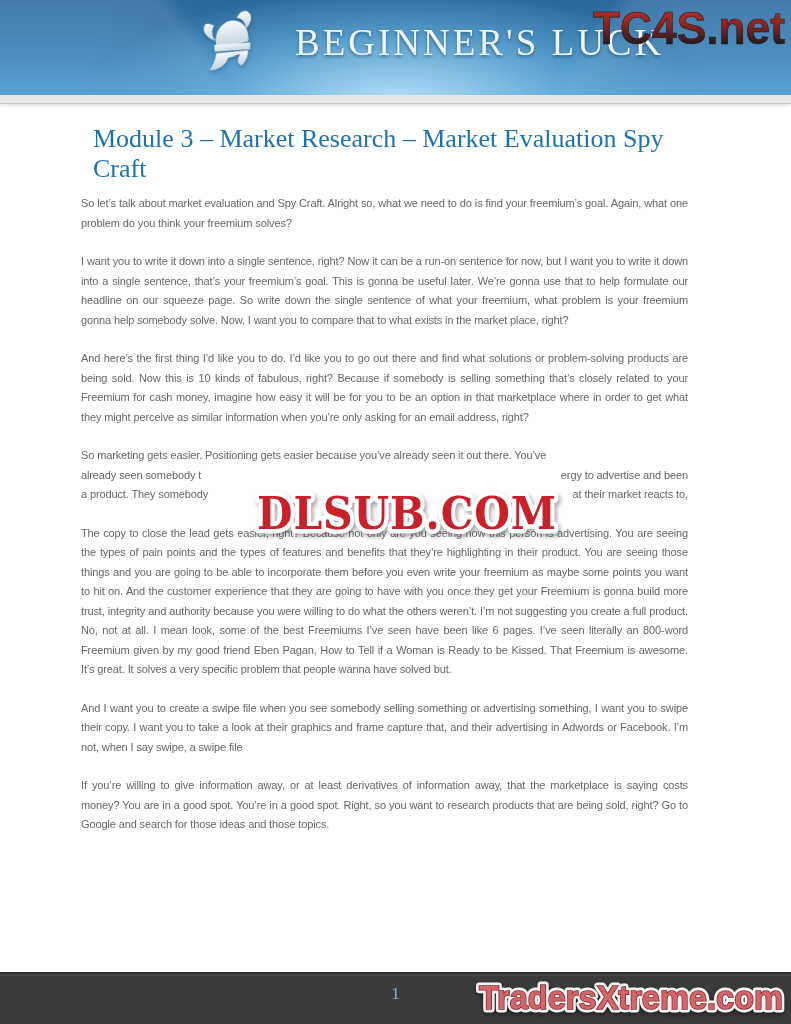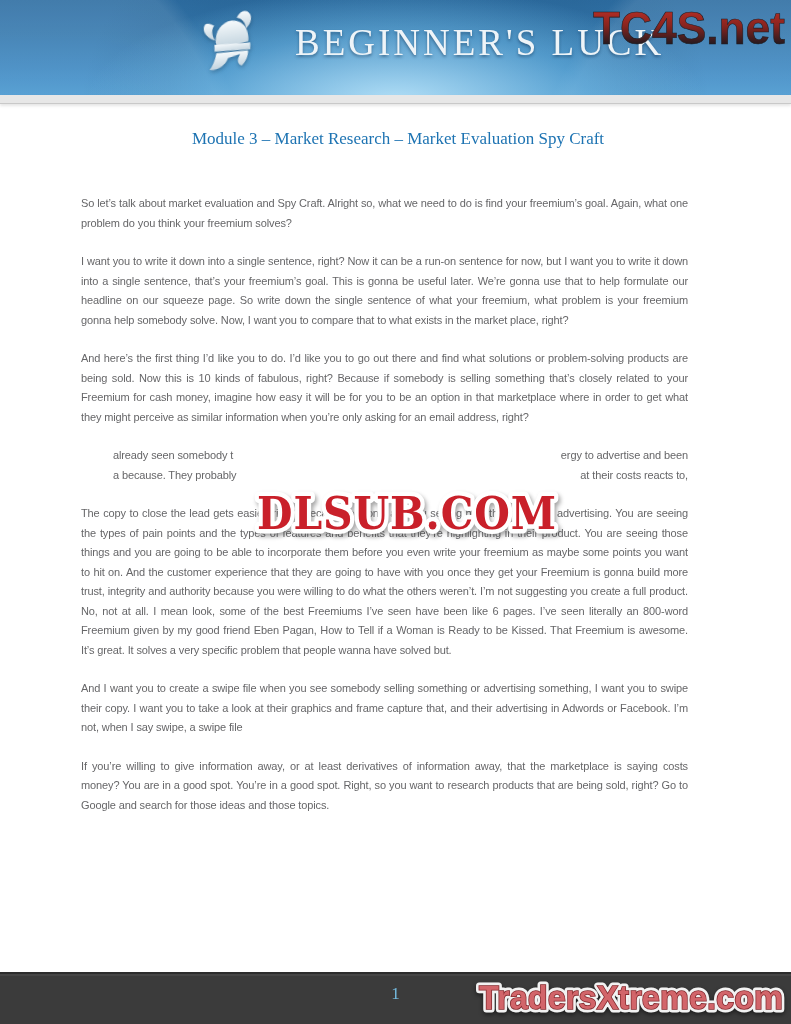--- a/index.html
+++ b/index.html
@@ -27,30 +27,30 @@
 
   .tc4s { position:absolute; right:2px; top:0; width:200px; height:58px; }
 
   
   .divider { position:absolute; left:0; top:95px; width:791px; height:9px;
              background:#e7e7e7; border-bottom:1px solid #c9c9c9;
              box-shadow:0 2px 3px rgba(0,0,0,0.10); }
 
   
   .titleblock { position:absolute; left:93px; top:124px; width:610px; }
-  .title { font-family:"Liberation Serif", serif; font-size:17px; line-height:30px;
-           color:#1d73b2;text-align:center; }
+  .title { font-family:"Liberation Serif", serif; font-size:26px; line-height:30px;
+           color:#1d73b2; }
   .subtitle { font-family:"Liberation Serif", serif; font-size:19px; line-height:24px;
               color:#4d7ba6; margin-top:3px; }
 
   .bodytext { position:absolute; left:81px; top:194px; width:607px;
               font-size:11px; letter-spacing:-0.12px; line-height:19.5px;
               color:#666668; text-align:justify; }
   .bodytext p { margin-bottom:19px; }
-  .splitline { display:flex; justify-content:space-between;margin-left:32px; }
+  .splitline { display:flex; justify-content:space-between; }
 
   
   .dlsub { position:absolute; left:248px; top:480px; width:318px; height:66px; }
   .tradersx { position:absolute; right:2px; bottom:4px; width:316px; height:46px; }
 
   
   .footer { position:absolute; left:0; top:972px; width:791px; height:52px;
             background:#3b3b3b; border-top:2px solid #2c2c2c;
             box-shadow:inset 0 2px 0 rgba(255,255,255,0.05); }
   .pagenum { position:absolute; left:0; right:0; top:10px; text-align:center;
@@ -95,27 +95,28 @@
 
   <div class="titleblock">
     <div class="title">Module 3 – Market Research – Market Evaluation Spy Craft</div>
   </div>
 
   <div class="bodytext">
     <p>So let’s talk about market evaluation and Spy Craft. Alright so, what we need to do is find your freemium’s goal. Again, what one problem do you think your freemium solves?</p>
     <p>I want you to write it down into a single sentence, right? Now it can be a run-on sentence for now, but I want you to write it down into a single sentence, that’s your freemium’s goal. This is gonna be useful later. We’re gonna use that to help formulate our headline on our squeeze page. So write down the single sentence of what your freemium, what problem is your freemium gonna help somebody solve. Now, I want you to compare that to what exists in the market place, right?</p>
     <p>And here’s the first thing I’d like you to do. I’d like you to go out there and find what solutions or problem-solving products are being sold. Now this is 10 kinds of fabulous, right? Because if somebody is selling something that’s closely related to your Freemium for cash money, imagine how easy it will be for you to be an option in that marketplace where in order to get what they might perceive as similar information when you’re only asking for an email address, right?</p>
     <p>
+      <span style="display:block">So marketing gets easier. Positioning gets easier because you’ve already seen it out there. You’ve</span>
       <span class="splitline">
         <span>already seen somebody t</span>
         <span>ergy to advertise and been</span>
       </span>
       <span class="splitline">
-        <span>a because. They probably</span>
-        <span>at their costs reacts to,</span>
+        <span>a product. They somebody</span>
+        <span>at their market reacts to,</span>
       </span>
     </p>
     <p>The copy to close the lead gets easier, right? Because not only are you seeing how this person is advertising. You are seeing the types of pain points and the types of features and benefits that they’re highlighting in their product. You are seeing those things and you are going to be able to incorporate them before you even write your freemium as maybe some points you want to hit on. And the customer experience that they are going to have with you once they get your Freemium is gonna build more trust, integrity and authority because you were willing to do what the others weren’t. I’m not suggesting you create a full product. No, not at all. I mean look, some of the best Freemiums I’ve seen have been like 6 pages. I’ve seen literally an 800-word Freemium given by my good friend Eben Pagan, How to Tell if a Woman is Ready to be Kissed. That Freemium is awesome. It’s great. It solves a very specific problem that people wanna have solved but.</p>
     <p>And I want you to create a swipe file when you see somebody selling something or advertising something, I want you to swipe their copy. I want you to take a look at their graphics and frame capture that, and their advertising in Adwords or Facebook. I’m not, when I say swipe, a swipe file</p>
     <p>If you’re willing to give information away, or at least derivatives of information away, that the marketplace is saying costs money? You are in a good spot. You’re in a good spot. Right, so you want to research products that are being sold, right? Go to Google and search for those ideas and those topics.</p>
   </div>
 
   <svg class="dlsub" viewBox="0 0 318 66" style="filter:drop-shadow(2px 3px 2px rgba(60,60,60,0.45));">
     <text x="159" y="49" text-anchor="middle" font-family="DejaVu Serif, serif" font-size="44" font-weight="bold" letter-spacing="1" textLength="300" lengthAdjust="spacingAndGlyphs" paint-order="stroke" stroke="#ffffff" stroke-width="9" stroke-linejoin="round" fill="#c9202a">DLSUB.COM</text>
   </svg>

